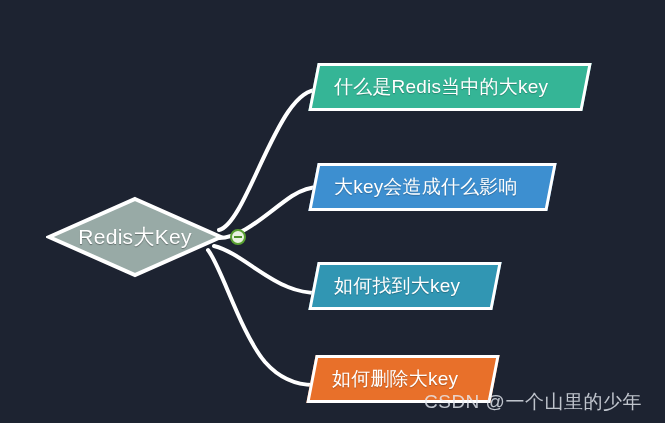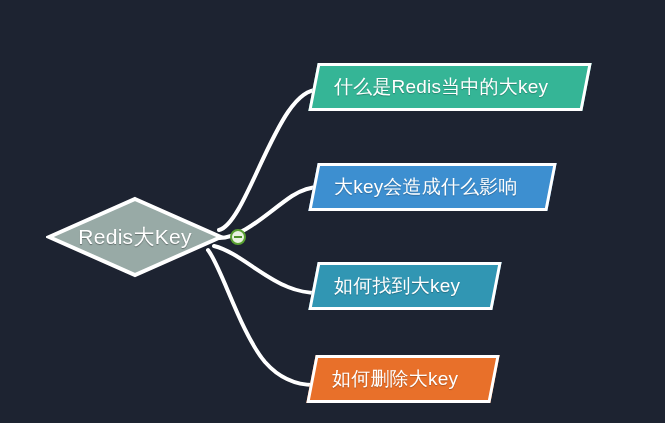--- a/index.html
+++ b/index.html
@@ -139,14 +139,15 @@
   </div>
 
   <div class="branch-node" style="left:313px; top:262px; width:184px; background:#3196b3;">
     <span class="branch-label">如何找到大key</span>
   </div>
 
   <div class="branch-node" style="left:311px; top:355px; width:184px; background:#e8702a;">
     <span class="branch-label">如何删除大key</span>
   </div>
 
+  <div class="watermark">CSDN @一个山里的少年</div>
 
 </div>
 
 </body></html>

